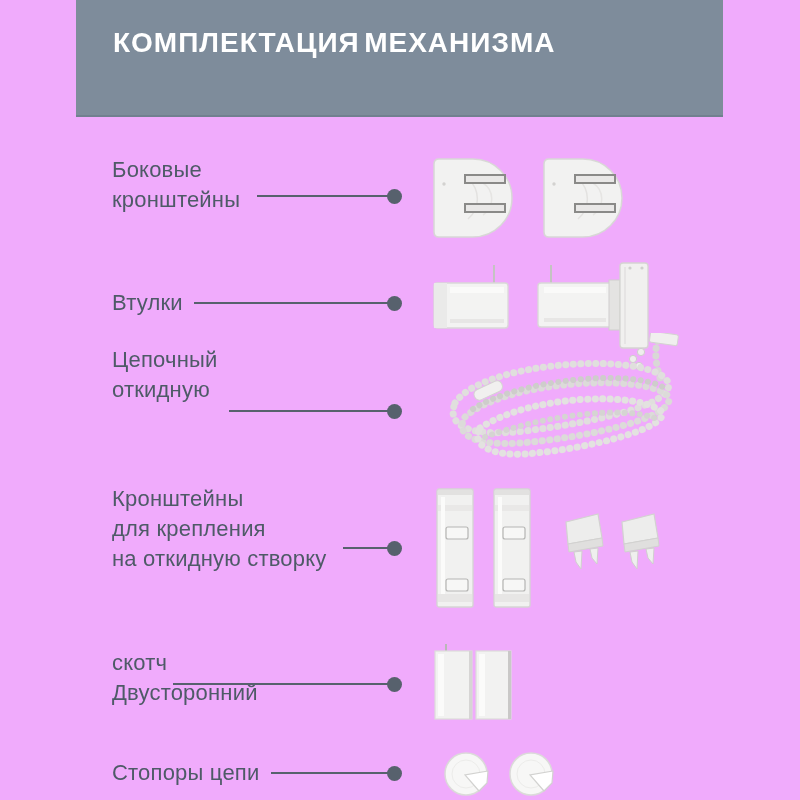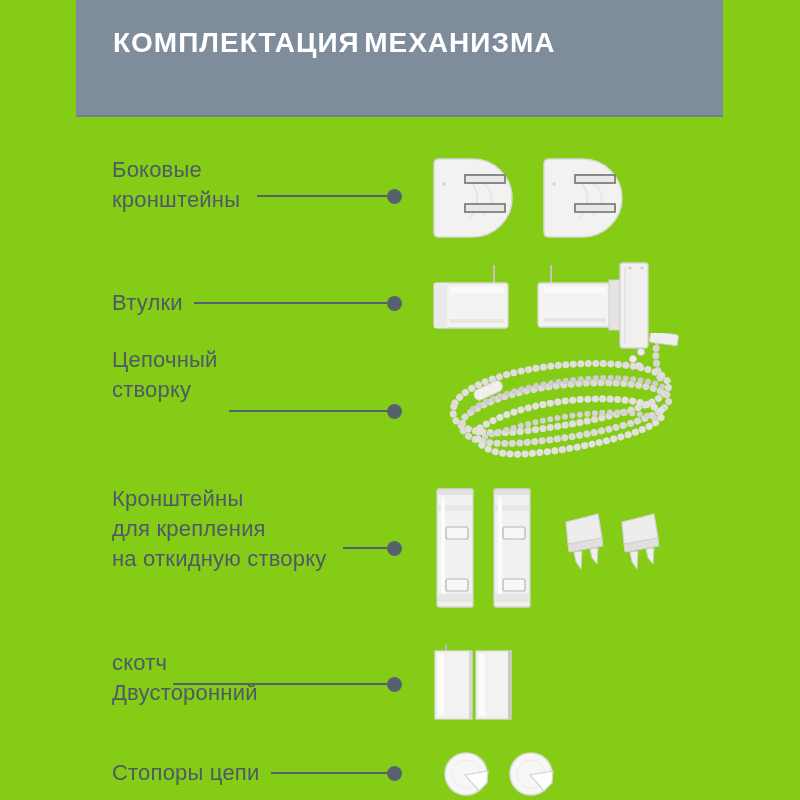--- a/index.html
+++ b/index.html
@@ -1,17 +1,17 @@
 <!DOCTYPE html>
 <html><head>
 <meta charset="utf-8">
 <style>
   html,body{margin:0;padding:0;background:#ffffff;}
   #stage{
-    position:relative;width:800px;height:800px;background:#84cc16;overflow:hidden;
+    position:relative;width:800px;height:800px;background:#f0abfc;overflow:hidden;
     font-family:"Liberation Sans","DejaVu Sans",sans-serif;
   }
   
   #header{
     position:absolute;left:76px;top:0;width:647px;height:117px;
     background:#7e8c9b;border-bottom:2px solid #71808f;box-sizing:border-box;
   }
   .title-line{
     position:relative;color:#ffffff;font-size:28px;font-weight:bold;
     letter-spacing:1px;line-height:33px;
@@ -95,21 +95,21 @@
       <g fill="#efeeed" stroke="#cfcecd" stroke-width="1">
         <circle cx="211" cy="99" r="3.6"></circle>
         <circle cx="203" cy="106" r="3.6"></circle>
         <circle cx="209" cy="113" r="3.6"></circle>
       </g>
     </g>
   </svg>
 
   <div class="item-label" style="top:345px">
     <span class="lbl-line">Цепочный</span>
-    <span class="lbl-line">створку</span>
+    <span class="lbl-line">откидную</span>
   </div>
   <div class="leader" style="left:229px;top:410px;width:159px"></div>
   <div class="leader-dot" style="left:387px;top:404px"></div>
   <svg class="product" style="left:425px;top:333px" width="270" height="140" viewBox="0 0 270 140">
     <g fill="none" stroke-linecap="round">
       <path d="M235,45 C231,32 229,18 233,7" stroke="#d9d8d6" stroke-width="7" stroke-dasharray="0.1 7.4"></path>
       <path d="M30,70 C55,30 210,18 240,45 C262,68 180,88 100,98 C50,104 20,95 30,70 Z" stroke="#e0dfdd" stroke-width="7" stroke-dasharray="0.1 7.4"></path>
       <path d="M40,84 C80,48 215,40 242,62 C258,82 170,104 95,110 C55,113 28,104 40,84 Z" stroke="#dcdbd9" stroke-width="7" stroke-dasharray="0.1 7.4"></path>
       <path d="M55,95 C105,62 210,58 236,78 C248,94 165,116 100,121 C68,123 45,113 55,95 Z" stroke="#e3e2e0" stroke-width="7" stroke-dasharray="0.1 7.4"></path>
       <path d="M48,76 C95,46 205,36 238,54" stroke="#cecdcb" stroke-width="6" stroke-dasharray="0.1 7.4"></path>

